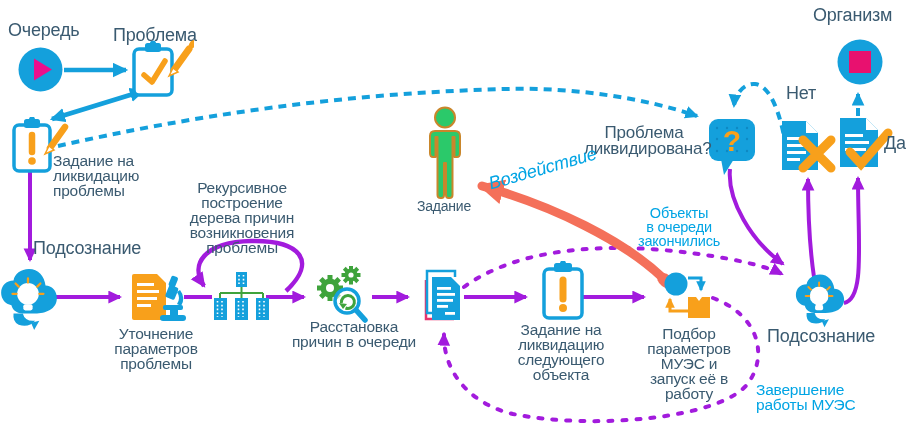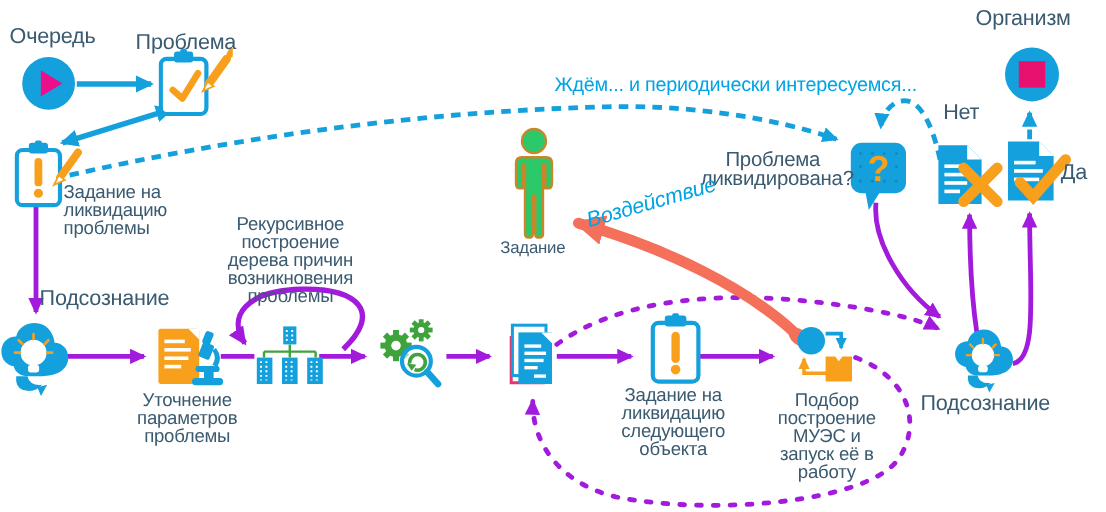--- a/index.html
+++ b/index.html
@@ -257,32 +257,38 @@
 проблемы</div>
   <div class="lbl big" style="left:33px;top:240px">Подсознание</div>
   <div class="lbl center" style="left:96px;top:326px;width:120px">Уточнение
 параметров
 проблемы</div>
   <div class="lbl center" style="left:167px;top:180px;width:150px">Рекурсивное
 построение
 дерева причин
 возникновения
 проблемы</div>
+  <div class="lbl center" style="left:275px;top:319px;width:158px">Расстановка
+причин в очереди</div>
   <div class="lbl center" style="left:500px;top:322px;width:122px">Задание на
 ликвидацию
 следующего
 объекта</div>
   <div class="lbl center" style="left:630px;top:326px;width:118px">Подбор
-построение
+параметров
 МУЭС и
 запуск её в
 работу</div>
   <div class="lbl small center" style="left:409px;top:200px;width:70px">Задание</div>
-  <div class="lbl cyan" style="left:462px;top:63px;font-size:16.5px">Ждём... и периодически интересуемся...</div>
   <div class="lbl center" style="left:584px;top:125px;width:120px;font-size:17px">Проблема
 ликвидирована?</div>
   <div class="lbl big" style="left:786px;top:85px">Нет</div>
   <div class="lbl big" style="left:884px;top:135px">Да</div>
   <div class="lbl big" style="left:813px;top:7px">Организм</div>
   <div class="lbl big" style="left:767px;top:328px">Подсознание</div>
+  <div class="lbl cyan center" style="left:616px;top:206px;width:126px;font-size:14.5px">Объекты
+в очереди
+закончились</div>
+  <div class="lbl cyan" style="left:756px;top:382px;font-size:15.5px">Завершение
+работы МУЭС</div>
   <div class="lbl cyan impact" style="left:487px;top:176px">Воздействие</div>
 
 </div>
 
 </body></html>

